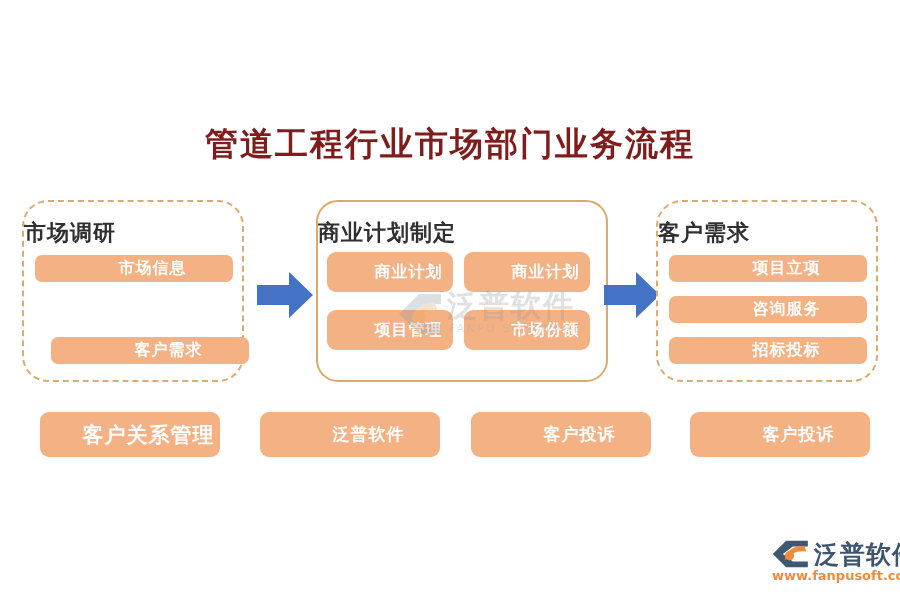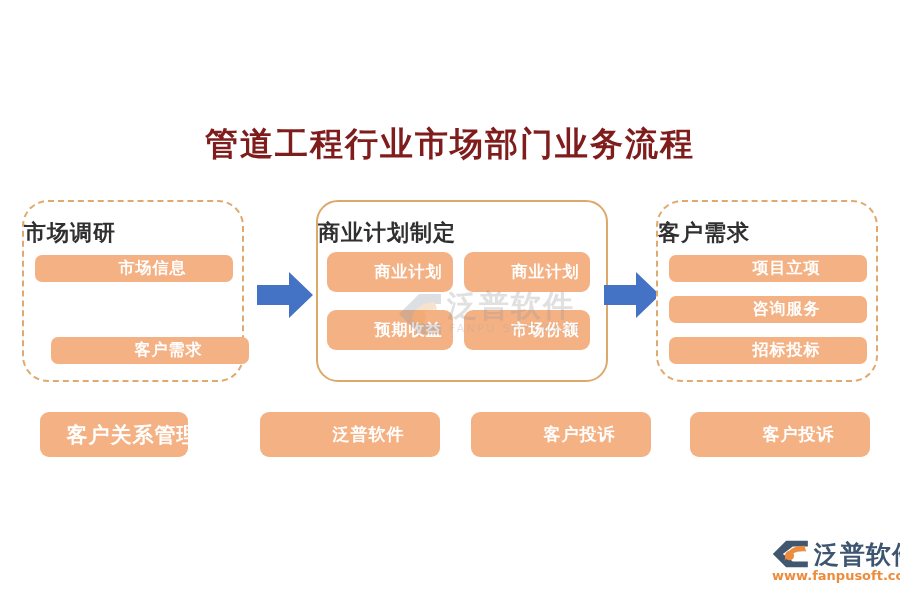--- a/index.html
+++ b/index.html
@@ -189,21 +189,21 @@
     <svg width="56" height="46" viewBox="0 0 56 46" xmlns="http://www.w3.org/2000/svg">
       <polygon points="0,13 32,13 32,0 56,23 32,46 32,33 0,33" fill="#4472c4"></polygon>
     </svg>
   </div>
 
   <div class="stage solid" style="left:316px; top:200px; width:292px; height:182px;">
     <div class="stage-title">商业计划制定</div>
   </div>
   <div class="pill grid-item" style="left:327px; top:252px; width:126px; height:40px;">商业计划</div>
   <div class="pill grid-item" style="left:464px; top:252px; width:126px; height:40px;">商业计划</div>
-  <div class="pill grid-item" style="left:327px; top:310px; width:126px; height:40px;">预期收益</div>
+  <div class="pill grid-item" style="left:327px; top:310px; width:126px; height:40px;">项目管理</div>
   <div class="pill grid-item" style="left:464px; top:310px; width:126px; height:40px;">市场份额</div>
 
   <div class="watermark-center">
     <div class="wm-mark">
       <svg width="50" height="48" viewBox="0 0 50 48" xmlns="http://www.w3.org/2000/svg">
         <path d="M4 24 L24 4 L46 4 L46 14 L30 14 L18 24 L30 34 L46 34 L46 44 L24 44 Z" fill="#8d9aa8"></path>
         <path d="M40 12 C26 12 18 20 17 32 C24 22 32 19 42 20 Z" fill="#e8a05a"></path>
         <circle cx="24" cy="27" r="7" fill="#e8a05a"></circle>
       </svg>
     </div>
@@ -217,21 +217,21 @@
     </svg>
   </div>
 
   <div class="stage dashdot" style="left:656px; top:200px; width:222px; height:182px;">
     <div class="stage-title">客户需求</div>
   </div>
   <div class="pill item" style="left:669px; top:255px; width:198px; height:27px;">项目立项</div>
   <div class="pill item" style="left:669px; top:296px; width:198px; height:27px;">咨询服务</div>
   <div class="pill item" style="left:669px; top:337px; width:198px; height:27px;">招标投标</div>
 
-  <div class="pill bottom lead" style="left:40px; top:412px; width:148px; height:45px;">客户关系管理</div>
+  <div class="pill bottom lead" style="left:40px; top:412px; width:180px; height:45px;">客户关系管理</div>
   <div class="pill bottom" style="left:260px; top:412px; width:180px; height:45px;">泛普软件</div>
   <div class="pill bottom" style="left:471px; top:412px; width:180px; height:45px;">客户投诉</div>
   <div class="pill bottom" style="left:690px; top:412px; width:180px; height:45px;">客户投诉</div>
 
   <div class="brand-logo">
     <div class="brand-mark">
       <svg width="44" height="30" viewBox="0 0 50 36" xmlns="http://www.w3.org/2000/svg">
         <path d="M2 18 L18 2 L44 2 L44 9 L26 9 L14 18 L26 27 L44 27 L44 34 L18 34 Z" fill="#41566f"></path>
         <path d="M40 8 C26 8 18 14 16 26 C23 17 31 14 42 15 Z" fill="#ec8c3c"></path>
         <circle cx="22" cy="20" r="5.5" fill="#ec8c3c"></circle>

